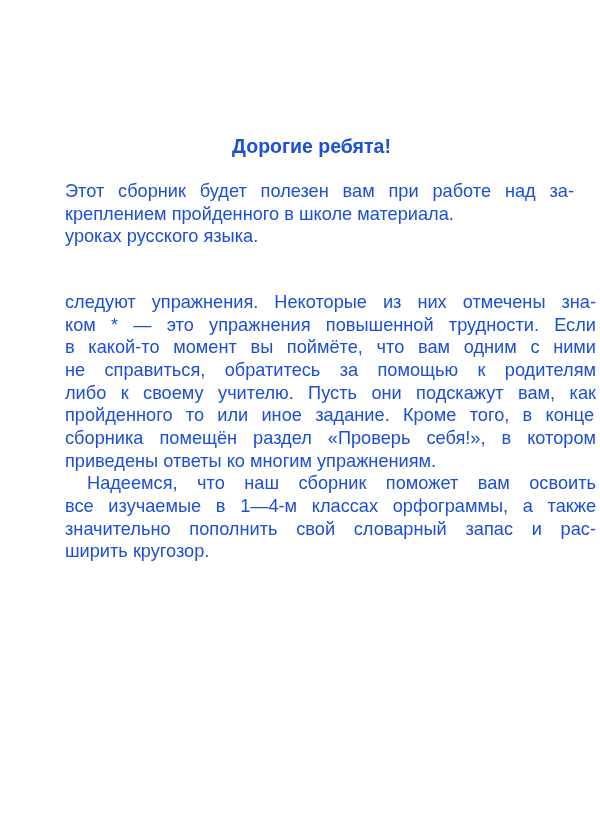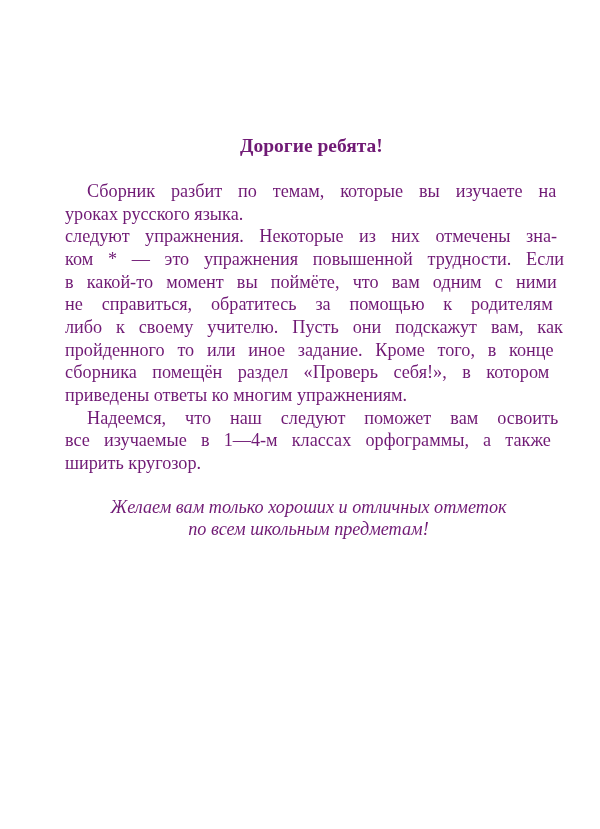--- a/index.html
+++ b/index.html
@@ -1,55 +1,55 @@
 <!DOCTYPE html>
 <html><head>
 <meta charset="utf-8">
 <style>
   html, body { margin: 0; padding: 0; background: #ffffff; }
   body { width: 600px; height: 829px; position: relative; overflow: hidden; }
   .page {
     position: absolute; left: 43px; top: 133px; width: 531px;
-    font-family: Liberation Serif, serif; color: #701a75;
+    font-family: Liberation Sans, sans-serif; color: #1d4ed8;
   }
   .title {
     text-align: center; font-weight: bold; font-size: 19.5px;
     margin: 0 0 21px 0; line-height: 26px; padding-left: 6px;
   }
   .body-text { font-size: 18.2px; line-height: 22.65px; }
   .para { margin: 0; text-indent: 22px; text-align: justify; text-align-last: left; }
   .line { display: block; white-space: nowrap; }
   .wish {
     margin-top: 21px; text-align: center; font-style: italic;
     font-size: 18.2px; line-height: 22.65px;
   }
 </style>
 </head>
 <body>
 
 <div class="page">
   <h1 class="title">Дорогие ребята!</h1>
   <div class="body-text">
     <p class="para">
-      <span class="line" style="padding-left: 22px; display: block;"><span style="white-space: nowrap; word-spacing: 11.3125px;">Сборник разбит по темам, которые вы изучаете на</span></span>
+      <span class="line" style="padding-left: 22px; text-indent: 0px; display: block;"><span style="white-space: nowrap; word-spacing: 8.77344px;">Этот сборник будет полезен вам при работе над за-</span></span>
+      <span class="line">креплением пройденного в школе материала.</span>
+    </p>
+    <p class="para">
       <span class="line">уроках русского языка.</span>
     </p>
     <p class="para">
-      <span class="line" style="display: block;"><span style="white-space: nowrap; word-spacing: 10.9323px;">следуют упражнения. Некоторые из них отмечены зна-</span></span>
+      <span class="line" style="display: block; margin-top: 43px;"><span style="white-space: nowrap; word-spacing: 10.9323px;">следуют упражнения. Некоторые из них отмечены зна-</span></span>
       <span class="line" style="display: block;"><span style="white-space: nowrap; word-spacing: 10.1719px;">ком * — это упражнения повышенной трудности. Если</span></span>
       <span class="line" style="display: block;"><span style="white-space: nowrap; word-spacing: 8.60938px;">в какой-то момент вы поймёте, что вам одним с ними</span></span>
       <span class="line" style="display: block;"><span style="white-space: nowrap; word-spacing: 14.2969px;">не справиться, обратитесь за помощью к родителям</span></span>
       <span class="line" style="display: block;"><span style="white-space: nowrap; word-spacing: 9.34766px;">либо к своему учителю. Пусть они подскажут вам, как</span></span>
       <span class="line" style="display: block;"><span style="white-space: nowrap; word-spacing: 8.20312px;">пройденного то или иное задание. Кроме того, в конце</span></span>
       <span class="line" style="display: block;"><span style="white-space: nowrap; word-spacing: 10.9453px;">сборника помещён раздел «Проверь себя!», в котором</span></span>
       <span class="line">приведены ответы ко многим упражнениям.</span>
     </p>
     <p class="para">
-      <span class="line" style="padding-left: 22px; display: block;"><span style="white-space: nowrap; word-spacing: 14.4167px;">Надеемся, что наш следуют поможет вам освоить</span></span>
+      <span class="line" style="padding-left: 22px; display: block;"><span style="white-space: nowrap; word-spacing: 14.4167px;">Надеемся, что наш сборник поможет вам освоить</span></span>
       <span class="line" style="display: block;"><span style="white-space: nowrap; word-spacing: 9.62054px;">все изучаемые в 1—4-м классах орфограммы, а также</span></span>
+      <span class="line" style="display: block;"><span style="white-space: nowrap; word-spacing: 13.6745px;">значительно пополнить свой словарный запас и рас-</span></span>
       <span class="line">ширить кругозор.</span>
     </p>
-  </div>
-  <div class="wish">
-    <span class="line">Желаем вам только хороших и отличных отметок</span>
-    <span class="line">по всем школьным предметам!</span>
   </div>
 </div>
 
 </body></html>

